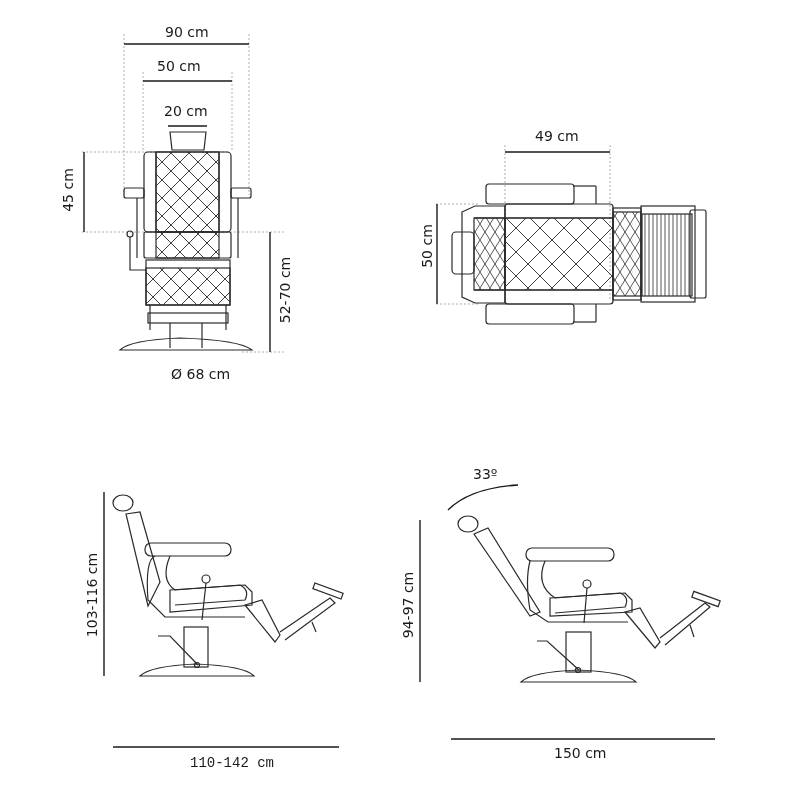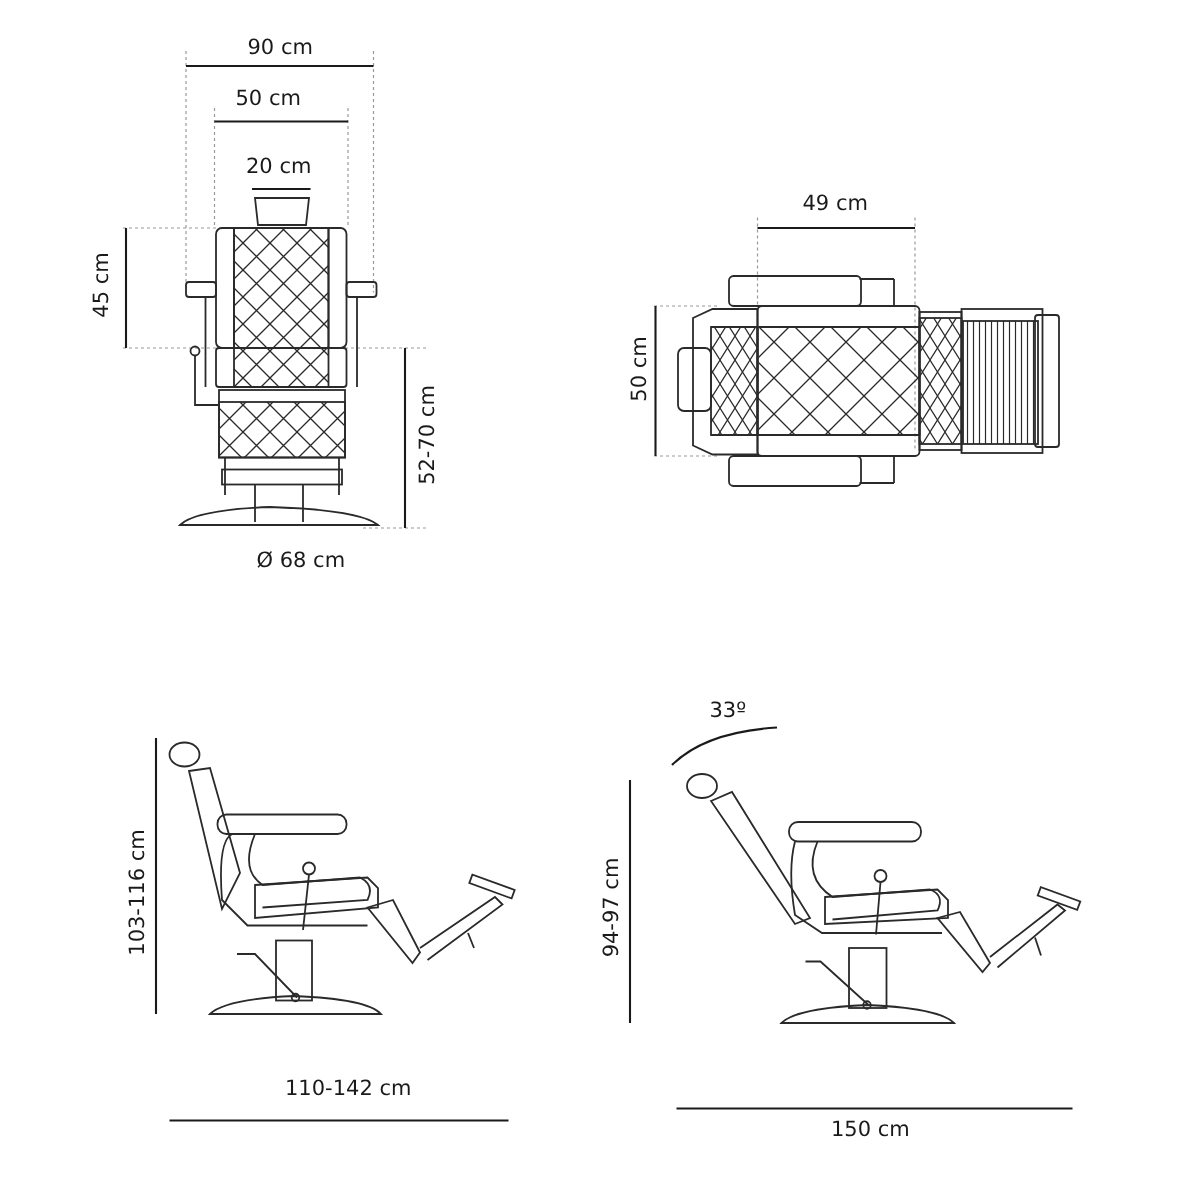--- a/index.html
+++ b/index.html
@@ -188,17 +188,17 @@
 <span class="lbl" style="left:157px;top:58px;">50 cm</span>
 <span class="lbl" style="left:164px;top:103px;">20 cm</span>
 <span class="lbl rot" style="left:46px;top:182px;">45 cm</span>
 <span class="lbl rot" style="left:252px;top:282px;">52-70 cm</span>
 <span class="lbl" style="left:171px;top:366px;">Ø 68 cm</span>
 
 <span class="lbl" style="left:535px;top:128px;text-align:right;">49 cm</span>
 <span class="lbl rot" style="left:405px;top:238px;">50 cm</span>
 
 <span class="lbl rot" style="left:50px;top:587px;">103-116 cm</span>
-<span class="lbl" style="left:190px;top:718px;">110-142 cm</span>
+<span class="lbl" style="left:190px;top:755px;font-family:Liberation Mono, monospace;">110-142 cm</span>
 
 <span class="lbl" style="left:460px;top:466px;margin-left:13px;">33º</span>
 <span class="lbl rot" style="left:375px;top:597px;">94-97 cm</span>
 <span class="lbl" style="left:554px;top:745px;">150 cm</span>
 
 </body></html>

